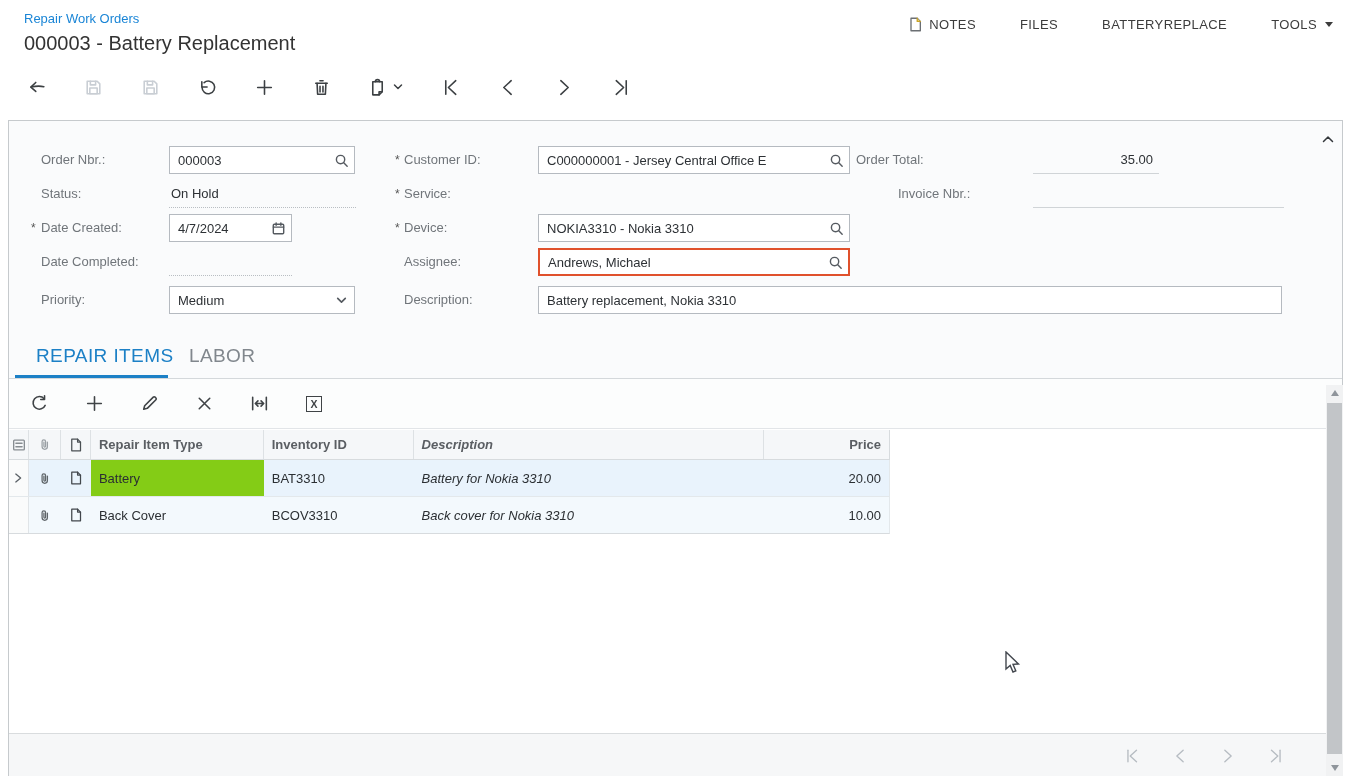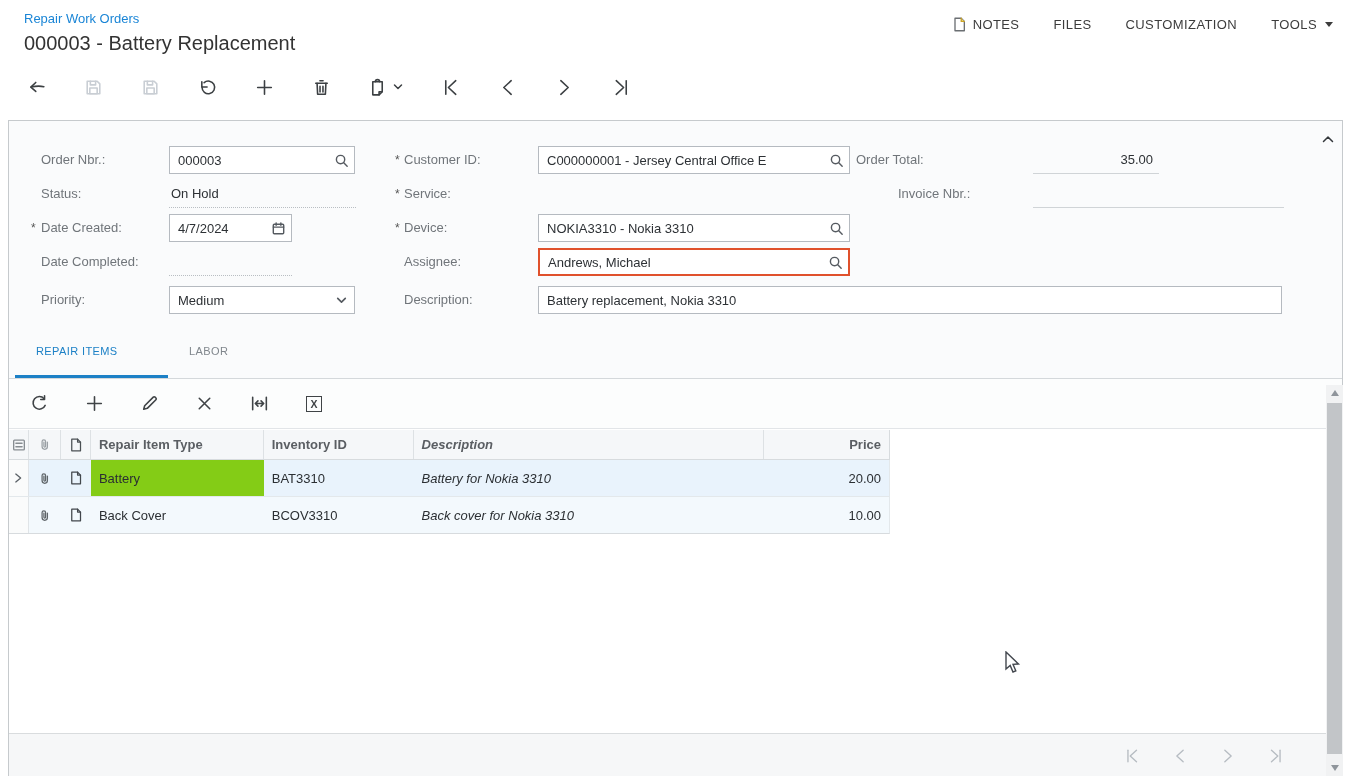--- a/index.html
+++ b/index.html
@@ -3,21 +3,21 @@
 <meta charset="utf-8">
 <style>
   * { box-sizing: border-box; margin: 0; padding: 0; }
   html,body { width:1351px; height:776px; overflow:hidden; background:#fff;
     font-family:"Liberation Sans", sans-serif; }
   .screen { position:relative; width:1351px; height:776px; background:#fff; }
 
   
   .breadcrumb { position:absolute; left:24px; top:11px; font-size:13px; color:#1a85d6; cursor:pointer; }
   .page-title { position:absolute; left:24px; top:32px; font-size:20px; color:#333; }
-  .topmenu { position:absolute; right:18px; top:16px; display:flex; align-items:center; gap:34px;
+  .topmenu { position:absolute; right:18px; top:16px; display:flex; align-items:center; gap:44px;
     font-size:13px; color:#3c3c3c; letter-spacing:.4px; }
   .topmenu .mitem { display:flex; align-items:center; gap:6px; cursor:pointer; }
   .caret-down { width:0; height:0; border-left:4px solid transparent; border-right:4px solid transparent;
     border-top:5px solid #3c3c3c; margin-left:2px; }
 
   
   .toolbar { position:absolute; left:25px; top:76px; display:flex; align-items:center; gap:35px; }
   .tbtn { width:22px; height:22px; display:flex; align-items:center; justify-content:center; cursor:pointer; }
   .tbtn svg { stroke:#3c4043; }
   .tbtn.disabled svg { stroke:#c9ced4; }
@@ -41,21 +41,21 @@
   .fld.hl { border:2px solid #e0512c; }
   .ro { position:absolute; height:28px; font-size:13px; color:#2d3135; line-height:28px;
     border-bottom:1px dotted #b9bec3; padding-left:2px; }
   .ro-solid { position:absolute; height:28px; font-size:13px; color:#2d3135; line-height:28px;
     border-bottom:1px solid #d0d4d7; }
   .right-txt { text-align:right; padding-right:6px; }
   .collapse-btn { position:absolute; left:1310px; top:9px; width:18px; height:18px; cursor:pointer;
     display:flex; align-items:center; justify-content:center; }
 
   
-  .tab { position:absolute; top:224px; font-size:11px; letter-spacing:.4px; cursor:pointer; }
+  .tab { position:absolute; top:224px; font-size:19px; letter-spacing:.4px; cursor:pointer; }
   .tab.active { color:#1c80c6; }
   .tab.inactive { color:#81878d; }
   .tab-underline { position:absolute; left:6px; top:254px; width:153px; height:3px; background:#1c80c6; }
   .tab-divider { position:absolute; left:0; top:257px; width:100%; height:1px; background:#d4d8db; }
 
   
   .gridbar { position:absolute; left:0; top:258px; width:100%; height:50px; background:#fcfdfd;
     border-bottom:1px solid #e2e5e8; display:flex; align-items:center; gap:33px; padding-left:19px; }
   .gbtn { width:22px; height:22px; display:flex; align-items:center; justify-content:center; cursor:pointer; }
   .gbtn svg { stroke:#3f4346; }
@@ -115,21 +115,21 @@
       <svg class="ic" width="16" height="17" viewBox="0 0 18 19">
         <path d="M4.5 2.5h7l3.5 3.5v10.5h-10.5z" stroke="#6b6f73"></path>
         <path d="M11.5 2.5v3.5h3.5" stroke="#c9a227" fill="#f7e27a"></path>
       </svg>
       <span>NOTES</span>
     </div>
     <div class="mitem">
       <span>FILES</span>
     </div>
     <div class="mitem">
-      <span>CUSTOMIZATION</span>
+      <span>BATTERYREPLACE</span>
     </div>
     <div class="mitem">
       <span>TOOLS</span>
       <span class="caret-down"></span>
     </div>
   </div>
 
   <div class="toolbar">
     <div class="tbtn">
       <svg class="ic" width="21" height="21" viewBox="0 0 20 20">

